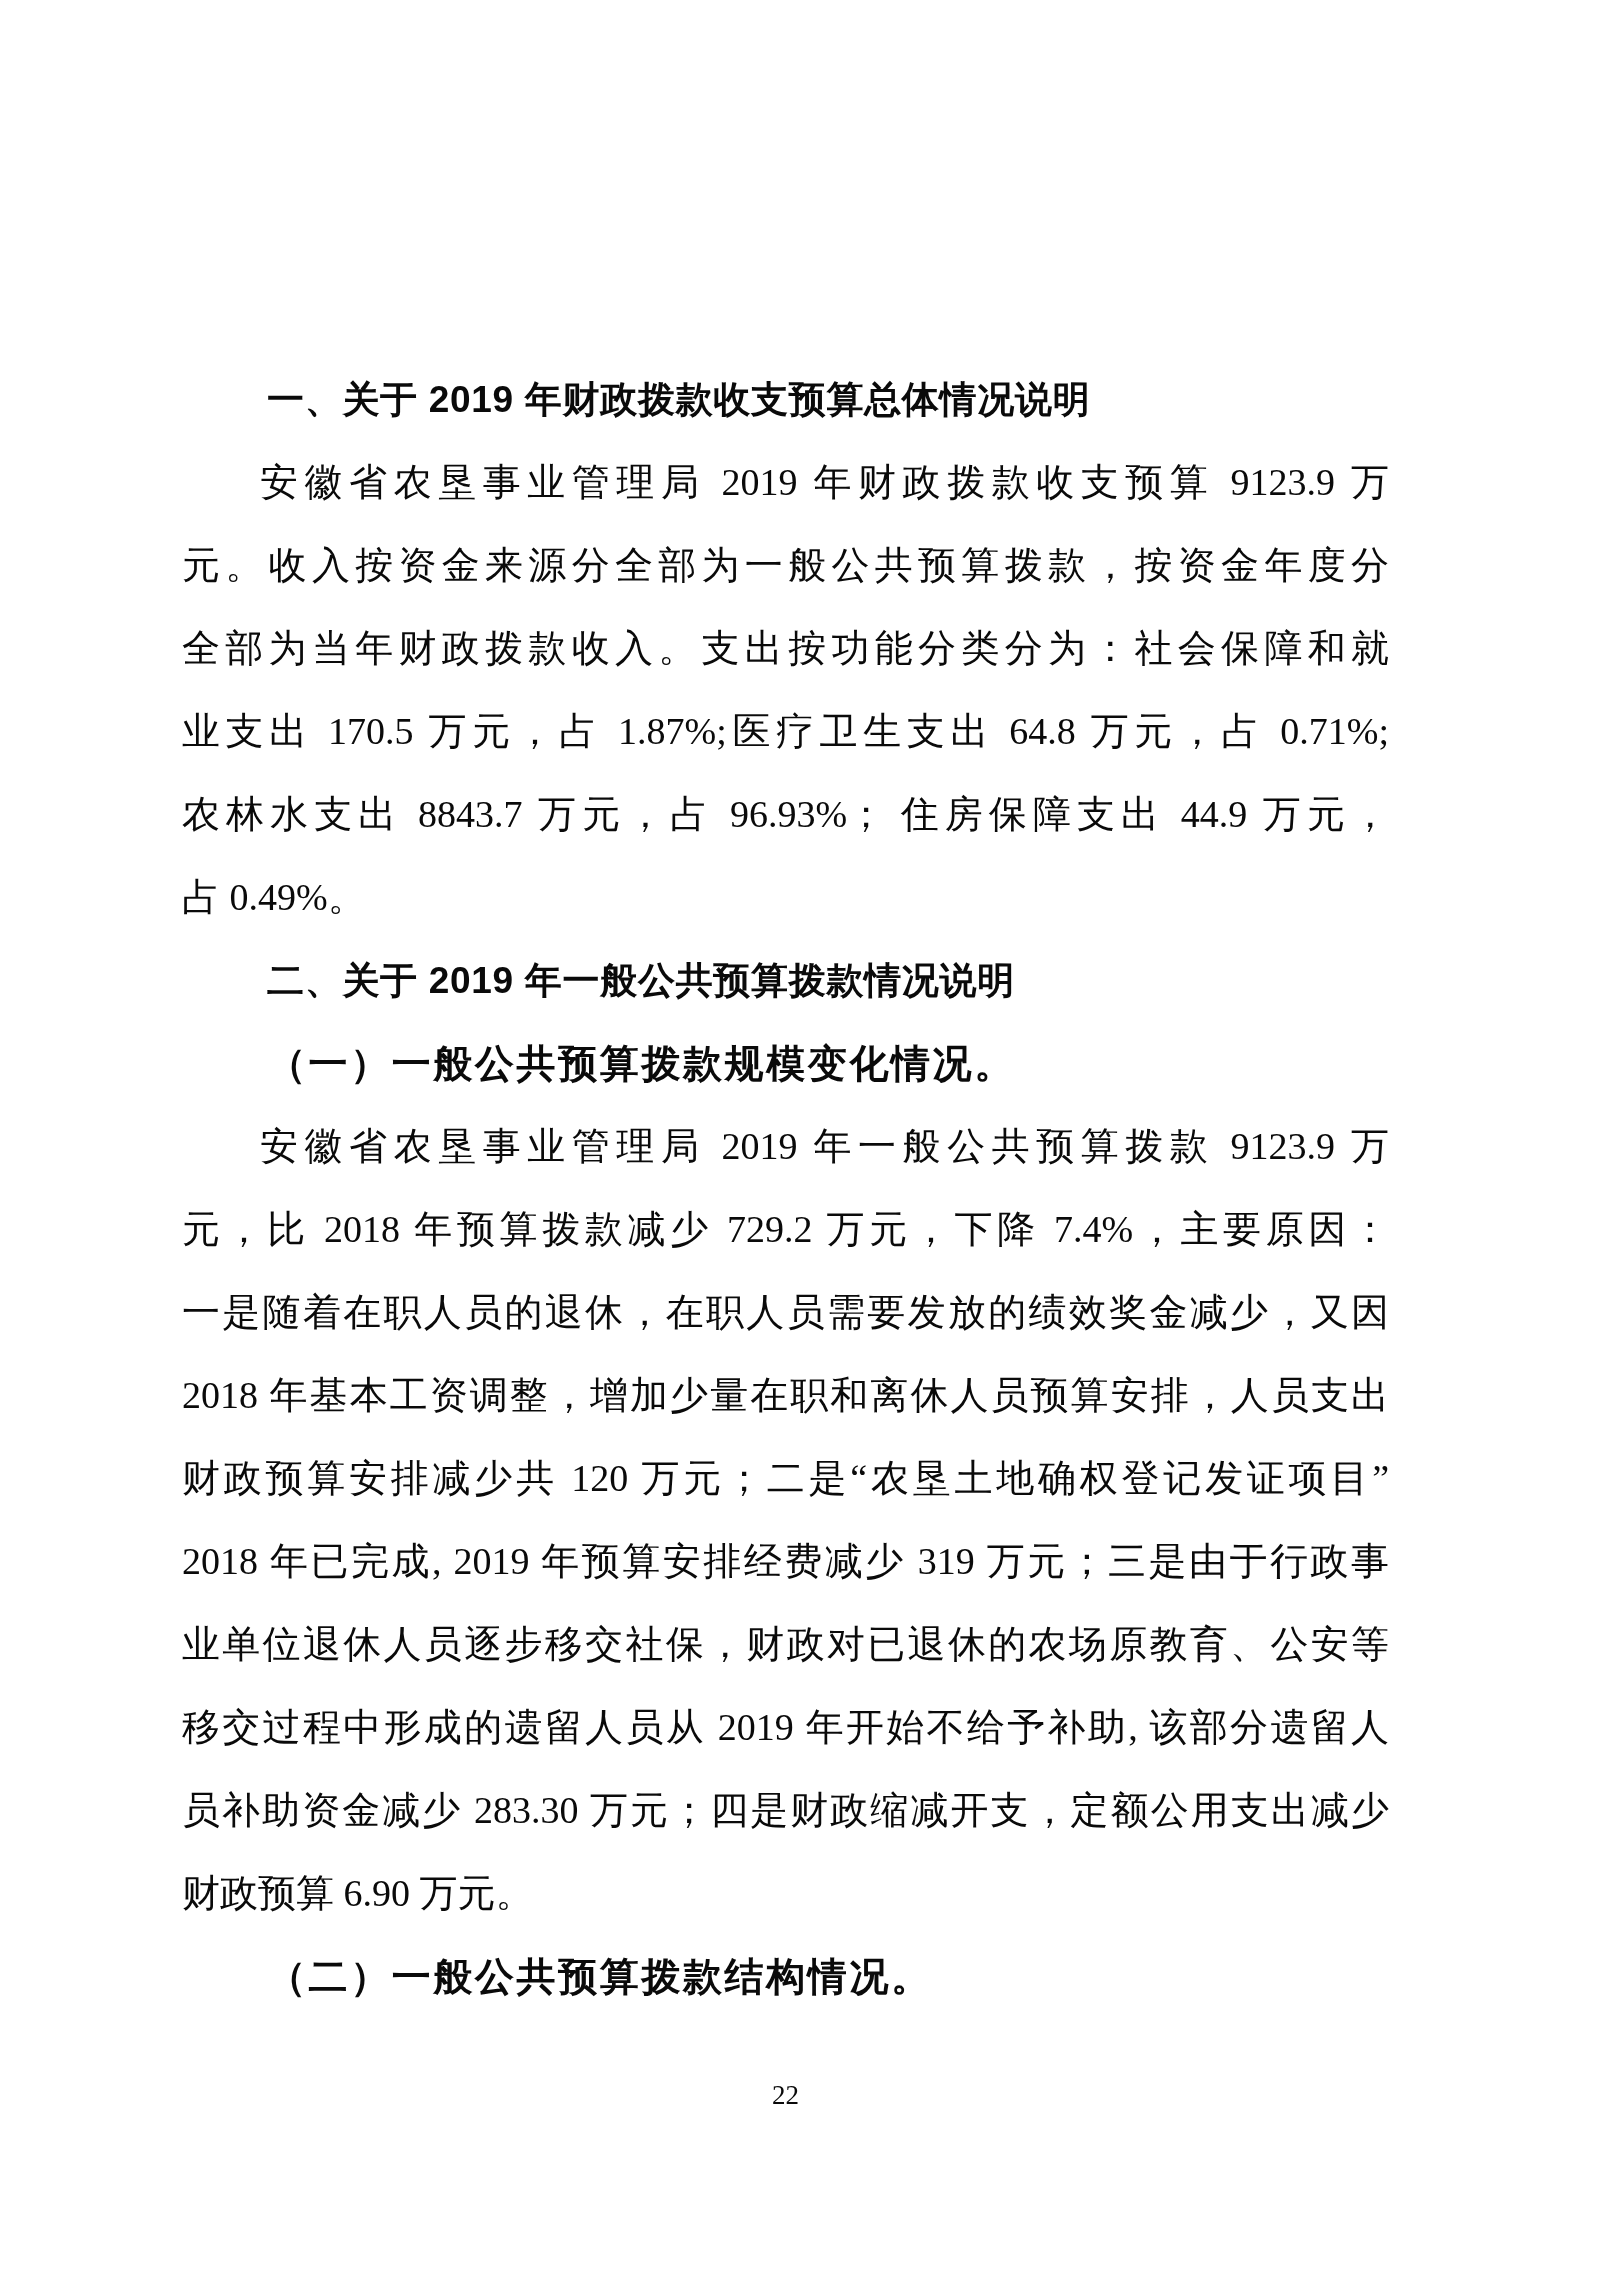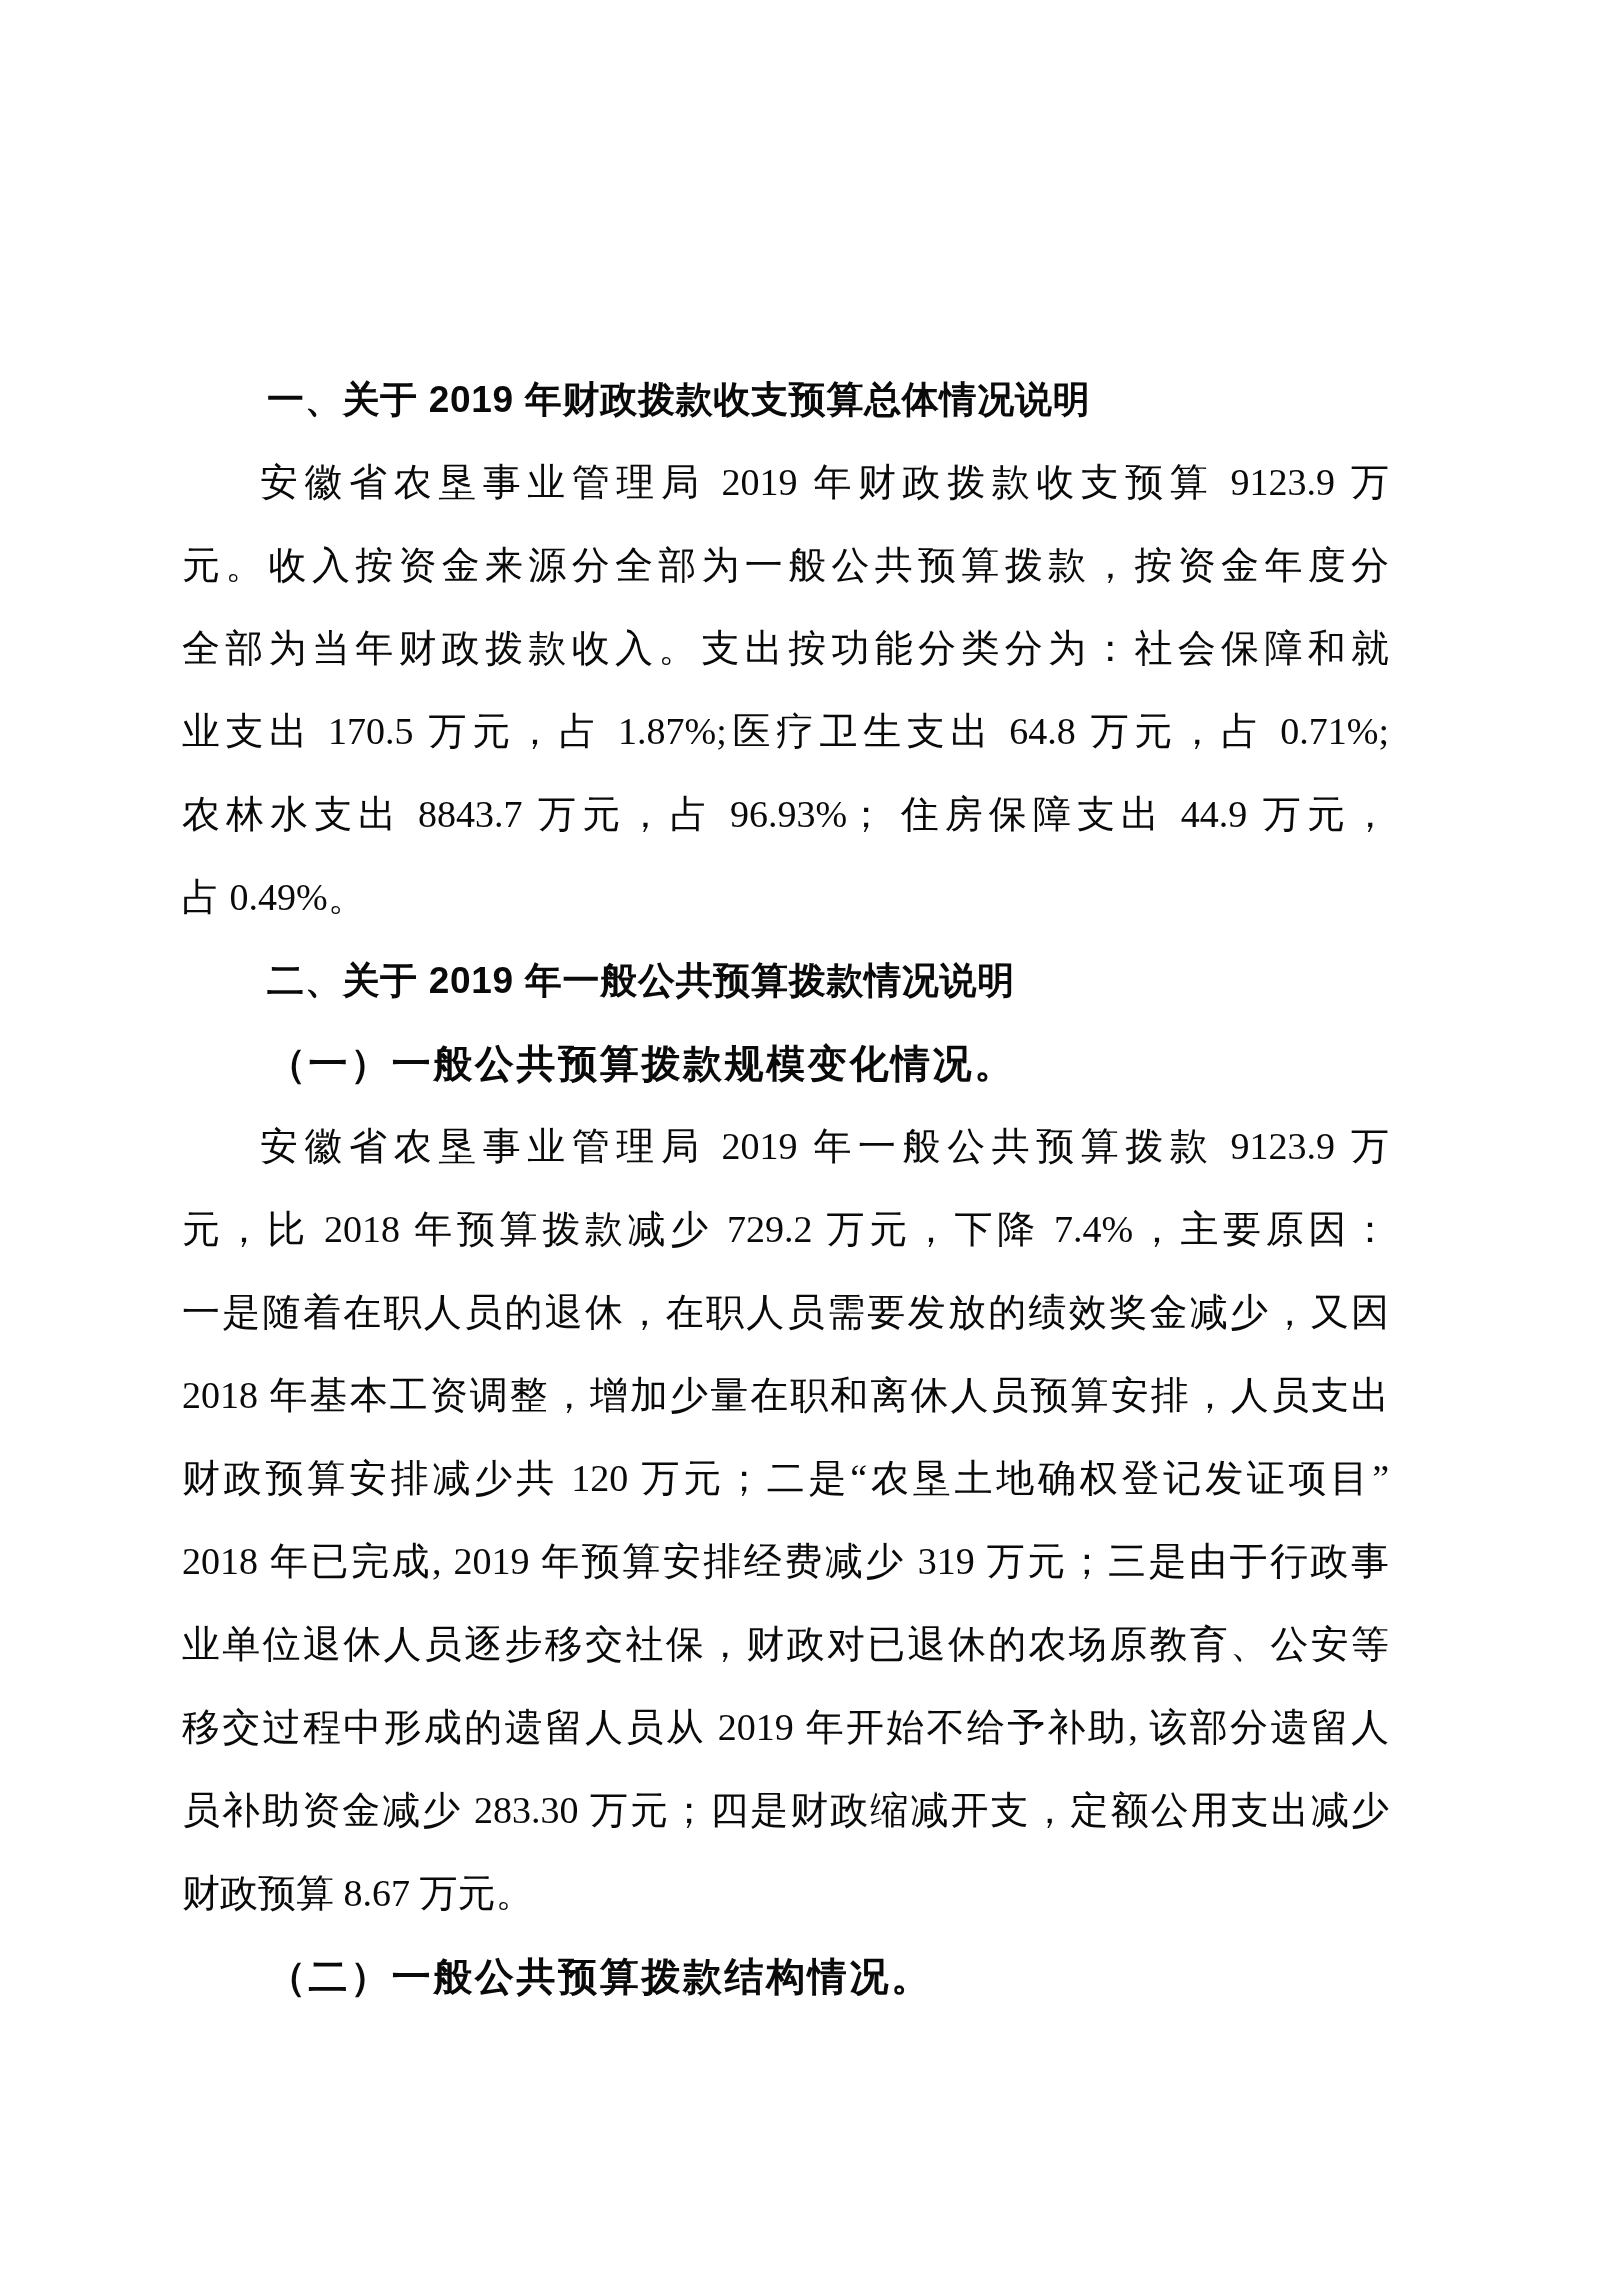--- a/index.html
+++ b/index.html
@@ -99,21 +99,22 @@
 
     <div class="row p-line first">安徽省农垦事业管理局 2019 年一般公共预算拨款 9123.9 万</div>
     <div class="row p-line">元，比 2018 年预算拨款减少 729.2 万元，下降 7.4%，主要原因：</div>
     <div class="row p-line">一是随着在职人员的退休，在职人员需要发放的绩效奖金减少，又因</div>
     <div class="row p-line">2018 年基本工资调整，增加少量在职和离休人员预算安排，人员支出</div>
     <div class="row p-line">财政预算安排减少共 120 万元；二是“农垦土地确权登记发证项目”</div>
     <div class="row p-line">2018 年已完成, 2019 年预算安排经费减少 319 万元；三是由于行政事</div>
     <div class="row p-line">业单位退休人员逐步移交社保，财政对已退休的农场原教育、公安等</div>
     <div class="row p-line">移交过程中形成的遗留人员从 2019 年开始不给予补助, 该部分遗留人</div>
     <div class="row p-line">员补助资金减少 283.30 万元；四是财政缩减开支，定额公用支出减少</div>
-    <div class="row p-line last">财政预算 8.67 万元。</div>
+    <div class="row p-line last">财政预算 6.90 万元。</div>
 
     <div class="row sub-heading">（二）一般公共预算拨款结构情况。</div>
 
   </div>
 
+  <div class="page-number">22</div>
 
 </div>
 
 
 </body></html>

